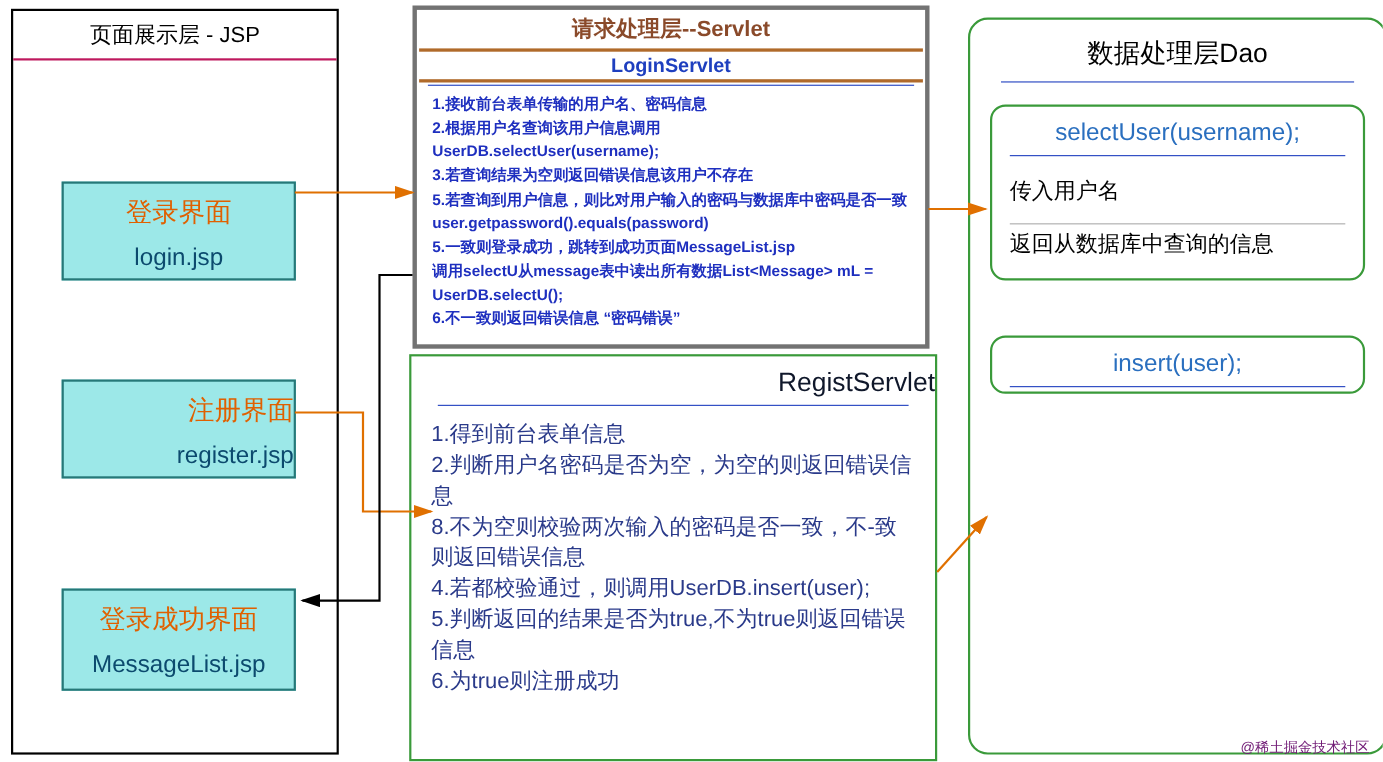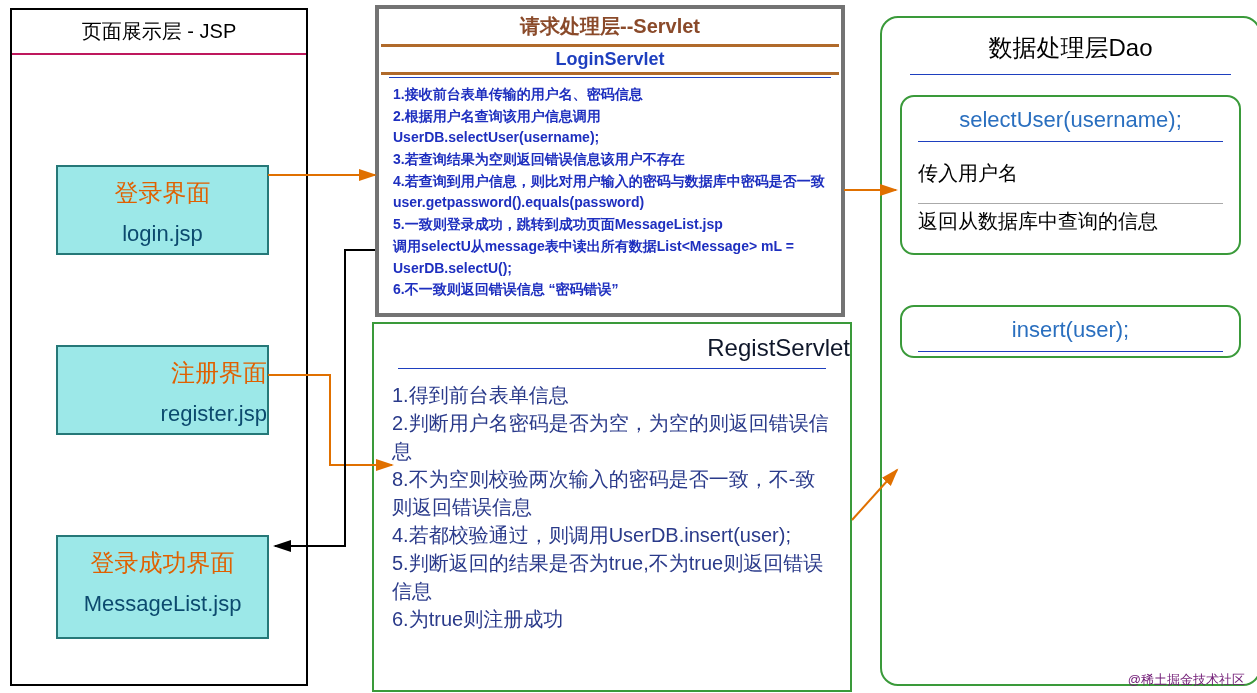--- a/index.html
+++ b/index.html
@@ -5,21 +5,21 @@
 * { box-sizing: border-box; margin: 0; padding: 0; }
 body { font-family: "Microsoft YaHei", sans-serif; background: #fff; width: 1257px; height: 693px; position: relative; }
 
 .col-left { position: absolute; left: 10px; top: 8px; width: 298px; height: 678px; border: 2px solid #000; }
 .col-left-title { text-align: center; font-size: 20px; padding: 8px 0; border-bottom: 2px solid #be185d; }
 .jsp-box { position: absolute; left: 44px; width: 213px; height: 90px; background: #9ce8e8; border: 2px solid #267878; text-align: center; padding-top: 10px; margin-top: 35px; }
 .jsp-box .t1 { color: #e06000; font-size: 24px; font-weight: 500; margin-bottom: 12px; }
 .jsp-box .t2 { color: #0c4a6e; font-size: 22px; }
 #box-login { top: 120px; }
 #box-register { top: 300px; text-align: right; }
-#box-msglist { top: 490px; height: 104px; }
+#box-msglist { top: 490px; height: 93px; }
 
 .servlet-box { position: absolute; left: 375px; top: 5px; width: 470px; height: 312px; border: 4px solid #737373; background: #fff; }
 .servlet-header { font-size: 20px; color: #8a4a2a; font-weight: bold; text-align: center; padding: 4px 0; }
 .servlet-sub { font-size: 18px; color: #1e3fbf; font-weight: bold; text-align: center; padding: 2px 0; }
 .hr-brown { border: none; border-top: 3px solid #b06a2a; margin: 0 2px; }
 .hr-blue { border: none; border-top: 1px solid #1e3fbf; margin: 2px 10px; }
 .servlet-body { padding: 4px 14px; font-size: 14px; color: #1e2fbf; font-weight: bold; line-height: 1.55; }
 
 .regist-box { position: absolute; left: 372px; top: 322px; width: 480px; height: 370px; border: 2px solid #3a9a3a; background: #fff; }
 .regist-title { font-size: 24px; color: #0f172a; text-align: right; padding: 10px 0 2px; }
@@ -65,21 +65,21 @@
   <div class="servlet-header">请求处理层--Servlet</div>
   <hr class="hr-brown">
   <div class="servlet-sub">LoginServlet</div>
   <hr class="hr-brown">
   <hr class="hr-blue">
   <div class="servlet-body">
     <div>1.接收前台表单传输的用户名、密码信息</div>
     <div>2.根据用户名查询该用户信息调用</div>
     <div>UserDB.selectUser(username);</div>
     <div>3.若查询结果为空则返回错误信息该用户不存在</div>
-    <div>4.若查询到用户信息，则比对用户输入的密码与数据库中密码是否一致user.getpassword().equals(password)</div>
+    <div>5.若查询到用户信息，则比对用户输入的密码与数据库中密码是否一致user.getpassword().equals(password)</div>
     <div>5.一致则登录成功，跳转到成功页面MessageList.jsp</div>
     <div>调用selectU从message表中读出所有数据List&lt;Message&gt; mL = UserDB.selectU();</div>
     <div>6.不一致则返回错误信息 “密码错误”</div>
   </div>
 </div>
 
 <div class="regist-box">
   <div class="regist-title">RegistServlet</div>
   <hr class="regist-hr">
   <div class="regist-body">

